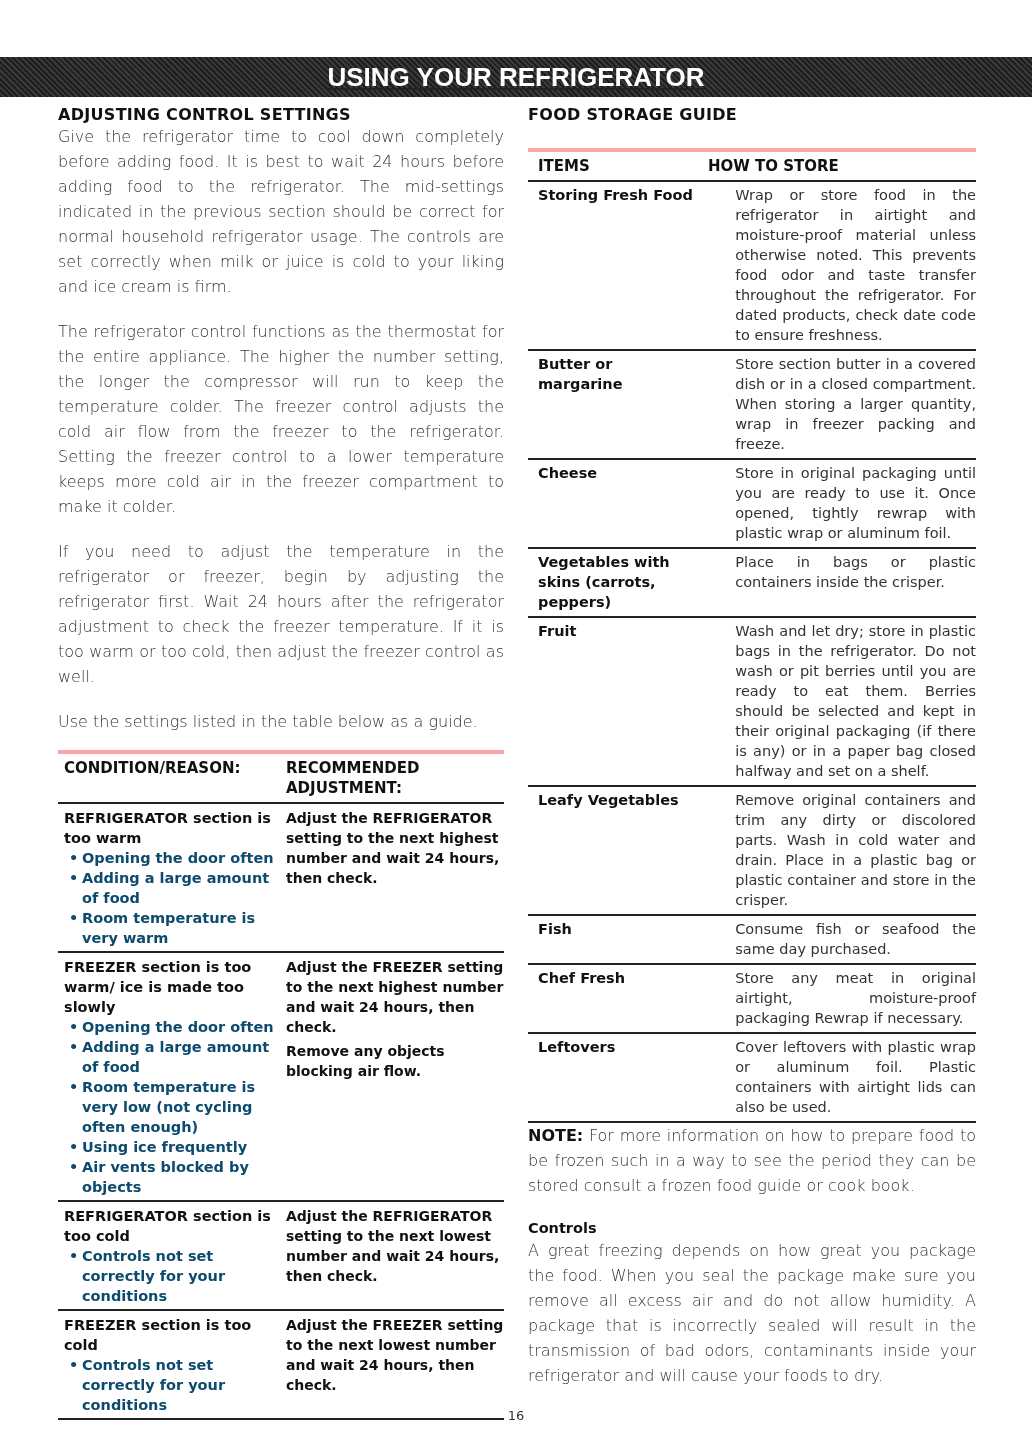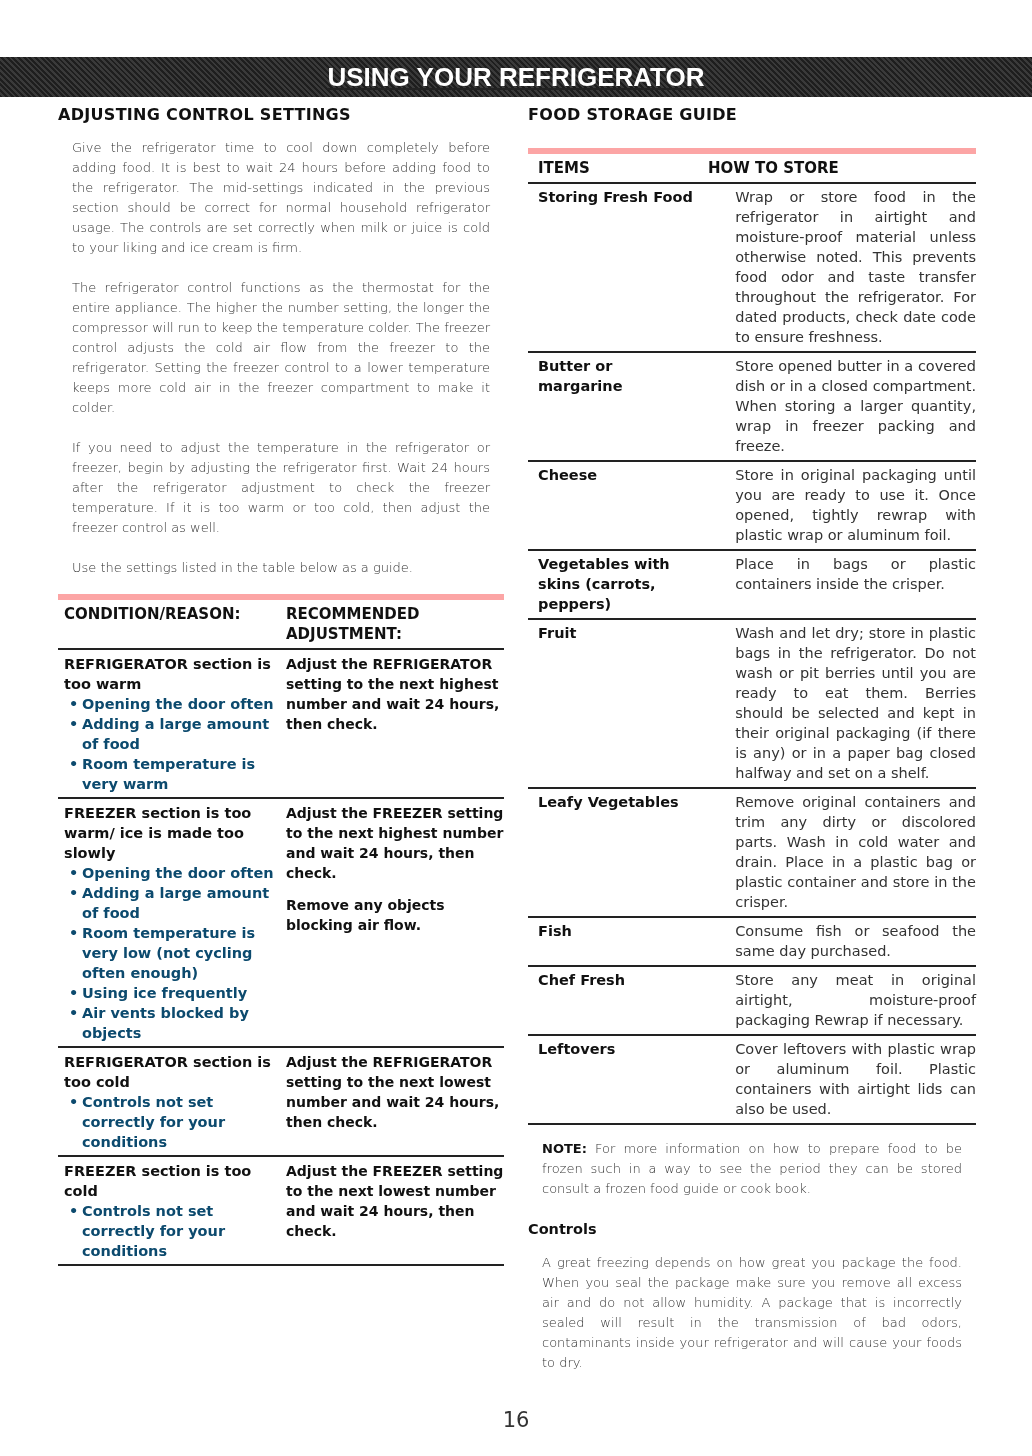--- a/index.html
+++ b/index.html
@@ -8,38 +8,38 @@
   .banner { position:absolute; left:0; top:57px; width:1032px; height:40px;
             background:#2a2a2a;
             background-image:repeating-linear-gradient(45deg, #1e1e1e 0 2px, #3a3a3a 2px 4px);
             display:flex; align-items:center; justify-content:center;text-decoration:underline; }
   .banner-title { color:#fff; font-family:"Liberation Sans", sans-serif; font-weight:bold;
                   font-size:26px; letter-spacing:0px; }
   .col { position:absolute; top:105px; }
   .left { left:58px; width:446px; }
   .right { left:528px; width:448px; }
   h2 { margin:0; font-size:16px; font-weight:bold; color:#111; letter-spacing:0.3px; }
-  p { margin:14px; font-size:13px; line-height:20px; text-align:justify; color:#333; font-weight:300; }
+  p { margin:0; font-size:16px; line-height:25px; text-align:justify; color:#333; font-weight:300; }
   .para { margin-bottom:20px; }
-  .tbl { border-top:6px solid #fca5a5; margin-top:12px; }
+  .tbl { border-top:4px solid #fca5a5; margin-top:12px; }
   .thead { display:flex; border-bottom:2px solid #222; padding:4px 0; }
   .thead div { font-size:15px; font-weight:bold; line-height:20px; color:#111; }
   .lrow { display:flex; border-bottom:2px solid #222; padding:4px 0 3px; }
   .lc1 { width:222px; padding-left:6px; font-size:14.5px; line-height:20px; }
   .lc2 { width:218px; font-size:14px; line-height:20px; }
   .bold { font-weight:bold; color:#111; }
   ul { margin:0; padding:0 0 0 18px; list-style:none; }
   ul li { position:relative; color:#0c4a6e;font-weight:bold; }
   ul li:before { content:"•"; position:absolute; left:-13px; }
   .rrow { display:flex; border-bottom:2px solid #222; padding:3px 0 4px; }
   .rc1 { width:170px; padding-left:10px; font-size:14.5px; line-height:20px; font-weight:bold; color:#111; }
   .rc2 { width:262px; font-size:14.5px; line-height:20px; text-align:justify; color:#333;margin-left:41px; }
   .hc1 { width:170px; padding-left:10px; }
   .hc2 { width:262px; }
-  .page-num { position:absolute; left:0; width:1032px; top:1408px; text-align:center; font-size:21px; color:#333; }
+  .page-num { position:absolute; left:0; width:1032px; top:1408px; text-align:center; font-size:13px; color:#333; }
 </style>
 </head>
 <body>
 
 <div class="banner">
   <span class="banner-title">USING YOUR REFRIGERATOR</span>
 </div>
 
 <div class="col left">
   <h2>ADJUSTING CONTROL SETTINGS</h2>
@@ -70,21 +70,21 @@
         <ul>
           <li>Opening the door often</li>
           <li>Adding a large amount of food</li>
           <li>Room temperature is very low (not cycling often enough)</li>
           <li>Using ice frequently</li>
           <li>Air vents blocked by objects</li>
         </ul>
       </div>
       <div class="lc2">
         <div class="bold">Adjust the FREEZER setting to the next highest number and wait 24 hours, then check.</div>
-        <div class="bold" style="margin-top:12px">Remove any objects blocking air flow.</div>
+        <div class="bold" style="margin-top:4px">Remove any objects blocking air flow.</div>
       </div>
     </div>
     <div class="lrow">
       <div class="lc1">
         <div class="bold">REFRIGERATOR section is too cold</div>
         <ul>
           <li>Controls not set correctly for your conditions</li>
         </ul>
       </div>
       <div class="lc2 bold">Adjust the REFRIGERATOR setting to the next lowest number and wait 24 hours, then check.</div>
@@ -107,21 +107,21 @@
     <div class="thead">
       <div class="hc1">ITEMS</div>
       <div class="hc2">HOW TO STORE</div>
     </div>
     <div class="rrow">
         <div class="rc1">Storing Fresh Food</div>
         <div class="rc2">Wrap or store food in the refrigerator in airtight and moisture-proof material unless otherwise noted. This prevents food odor and taste transfer throughout the refrigerator. For dated products, check date code to ensure freshness.</div>
       </div>
     <div class="rrow">
         <div class="rc1">Butter or margarine</div>
-        <div class="rc2">Store opened butter in a covered dish or in a closed compartment. When storing a larger quantity, wrap in freezer packing and freeze.</div>
+        <div class="rc2">Store section butter in a covered dish or in a closed compartment. When storing a larger quantity, wrap in freezer packing and freeze.</div>
       </div>
     <div class="rrow">
         <div class="rc1">Cheese</div>
         <div class="rc2">Store in original packaging until you are ready to use it. Once opened, tightly rewrap with plastic wrap or aluminum foil.</div>
       </div>
     <div class="rrow">
         <div class="rc1">Vegetables with skins (carrots, peppers)</div>
         <div class="rc2">Place in bags or plastic containers inside the crisper.</div>
       </div>
     <div class="rrow">

